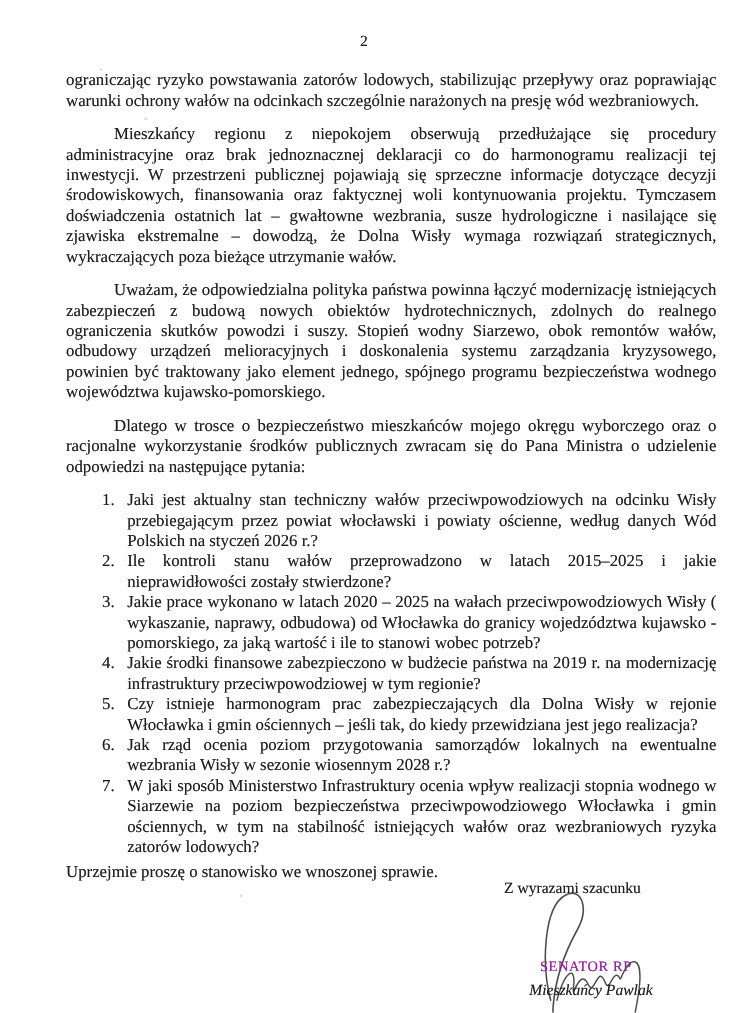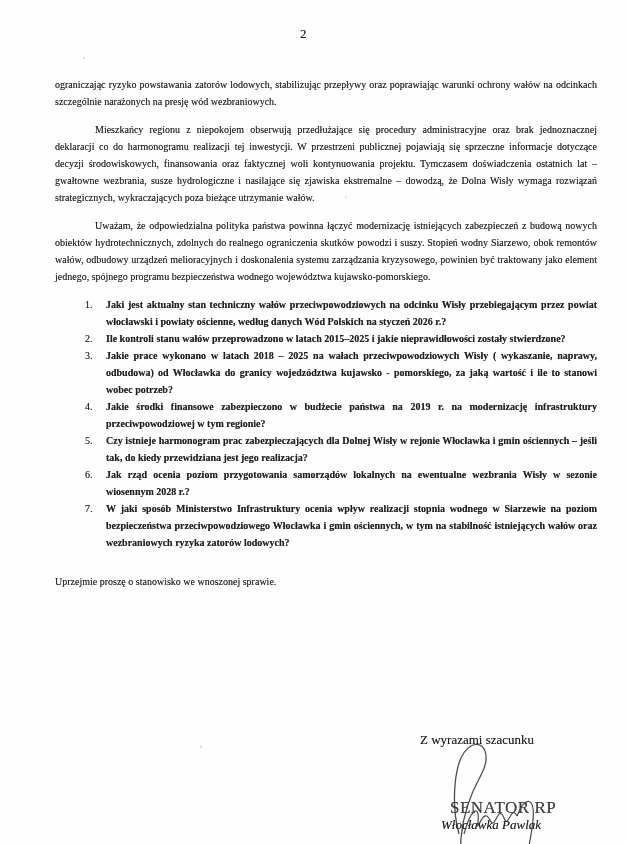--- a/index.html
+++ b/index.html
@@ -15,93 +15,94 @@
   }
   .page-number {
     position: absolute;
     top: 26px;
     left: 300px;
     font-size: 13px;
   }
   .content {
     position: absolute;
     left: 55px;
-    top: 76px;
+    top: 59px;
     width: 542px;
-    font-size: 10px;
+    font-size: 14px;
     line-height: 17px;
   }
   .para {
     margin: 0 0 11px 0;
     text-align: justify;
   }
   .para.indent { text-indent: 40px; }
   .questions { margin-left: 30px; }
   .q-row { display: flex; }
   .q-num { width: 21px; flex: none; }
-  .q-text { flex: 1; text-align: justify; font-weight: bold; }
-  .closing { margin-top: 22px; }
+  .q-text { flex: 1; text-align: justify; }
+  .closing { margin-top: 4px; }
   .sig-block {
     position: absolute;
     left: 408px;
     top: 732px;
     width: 160px;
     font-size: 13px;
   }
   .valediction { position: absolute; left: 12px; top: 0; white-space: nowrap; }
   .scrawl {
     position: absolute;
     left: 30px;
     top: 10px;
     width: 112px;
     height: 130px;
   }
   .signer-title {
     position: absolute; left: 42px; top: 66px;
-    font-size: 17px; letter-spacing: 0.5px; white-space: nowrap;
-    color: #404040;
+    font-size: 12px; letter-spacing: 0.5px; white-space: nowrap;
+    color: #a21caf;
   }
   .signer-name {
     position: absolute; left: 33px; top: 85px;
     font-style: italic; font-size: 13px; white-space: nowrap;
   }
   .speck { position: absolute; border-radius: 50%; background: rgba(60,60,60,0.18); }
 </style>
 </head>
 <body>
 
 <div class="page">
 
   <div class="page-number">2</div>
 
   <div class="content">
     <p class="para">ograniczając ryzyko powstawania zatorów lodowych, stabilizując przepływy oraz poprawiając warunki ochrony wałów na odcinkach szczególnie narażonych na presję wód wezbraniowych.</p>
     <p class="para indent">Mieszkańcy regionu z niepokojem obserwują przedłużające się procedury administracyjne oraz brak jednoznacznej deklaracji co do harmonogramu realizacji tej inwestycji. W przestrzeni publicznej pojawiają się sprzeczne informacje dotyczące decyzji środowiskowych, finansowania oraz faktycznej woli kontynuowania projektu. Tymczasem doświadczenia ostatnich lat – gwałtowne wezbrania, susze hydrologiczne i nasilające się zjawiska ekstremalne – dowodzą, że Dolna Wisły wymaga rozwiązań strategicznych, wykraczających poza bieżące utrzymanie wałów.</p>
     <p class="para indent">Uważam, że odpowiedzialna polityka państwa powinna łączyć modernizację istniejących zabezpieczeń z budową nowych obiektów hydrotechnicznych, zdolnych do realnego ograniczenia skutków powodzi i suszy. Stopień wodny Siarzewo, obok remontów wałów, odbudowy urządzeń melioracyjnych i doskonalenia systemu zarządzania kryzysowego, powinien być traktowany jako element jednego, spójnego programu bezpieczeństwa wodnego województwa kujawsko-pomorskiego.</p>
+    <p class="para indent">Dlatego w trosce o bezpieczeństwo mieszkańców mojego okręgu wyborczego oraz o racjonalne wykorzystanie środków publicznych zwracam się do Pana Ministra o udzielenie odpowiedzi na następujące pytania:</p>
 
     <div class="questions">
       <div class="q-row">
         <span class="q-num">1.</span>
         <span class="q-text">Jaki jest aktualny stan techniczny wałów przeciwpowodziowych na odcinku Wisły przebiegającym przez powiat włocławski i powiaty ościenne, według danych Wód Polskich na styczeń 2026 r.?</span>
       </div>
       <div class="q-row">
         <span class="q-num">2.</span>
         <span class="q-text">Ile kontroli stanu wałów przeprowadzono w latach 2015–2025 i jakie nieprawidłowości zostały stwierdzone?</span>
       </div>
       <div class="q-row">
         <span class="q-num">3.</span>
-        <span class="q-text">Jakie prace wykonano w latach 2018 – 2025 na wałach przeciwpowodziowych Wisły ( wykaszanie, naprawy, odbudowa) od Włocławka do granicy wojedzództwa kujawsko - pomorskiego, za jaką wartość i ile to stanowi wobec potrzeb?</span>
+        <span class="q-text">Jakie prace wykonano w latach 2020 – 2025 na wałach przeciwpowodziowych Wisły ( wykaszanie, naprawy, odbudowa) od Włocławka do granicy wojedzództwa kujawsko - pomorskiego, za jaką wartość i ile to stanowi wobec potrzeb?</span>
       </div>
       <div class="q-row">
         <span class="q-num">4.</span>
         <span class="q-text">Jakie środki finansowe zabezpieczono w budżecie państwa na 2019 r. na modernizację infrastruktury przeciwpowodziowej w tym regionie?</span>
       </div>
       <div class="q-row">
         <span class="q-num">5.</span>
-        <span class="q-text">Czy istnieje harmonogram prac zabezpieczających dla Dolnej Wisły w rejonie Włocławka i gmin ościennych – jeśli tak, do kiedy przewidziana jest jego realizacja?</span>
+        <span class="q-text">Czy istnieje harmonogram prac zabezpieczających dla Dolna Wisły w rejonie Włocławka i gmin ościennych – jeśli tak, do kiedy przewidziana jest jego realizacja?</span>
       </div>
       <div class="q-row">
         <span class="q-num">6.</span>
         <span class="q-text">Jak rząd ocenia poziom przygotowania samorządów lokalnych na ewentualne wezbrania Wisły w sezonie wiosennym 2028 r.?</span>
       </div>
       <div class="q-row">
         <span class="q-num">7.</span>
         <span class="q-text">W jaki sposób Ministerstwo Infrastruktury ocenia wpływ realizacji stopnia wodnego w Siarzewie na poziom bezpieczeństwa przeciwpowodziowego Włocławka i gmin ościennych, w tym na stabilność istniejących wałów oraz wezbraniowych ryzyka zatorów lodowych?</span>
       </div>
     </div>
@@ -110,21 +111,21 @@
   </div>
 
   <div class="sig-block">
     <div class="valediction">Z wyrazami szacunku</div>
     <svg class="scrawl" viewBox="0 0 112 130" fill="none" xmlns="http://www.w3.org/2000/svg">
       <path d="M 21 92 C 13 62, 15 14, 33 4 C 47 -3, 53 15, 43 33 C 33 51, 25 72, 23 96 C 22 110, 25 118, 29 112" stroke="#2c2c2c" stroke-width="1.3" opacity="0.85"></path>
       <path d="M 26 92 C 33 66, 42 62, 40 80 C 38 95, 45 63, 52 78 C 57 90, 60 61, 66 76 C 70 88, 73 62, 79 74" stroke="#2c2c2c" stroke-width="1.2" opacity="0.85"></path>
       <path d="M 79 74 C 88 52, 97 56, 95 78 C 93 100, 88 108, 91 122 C 94 134, 102 134, 99 146 C 96 158, 84 162, 78 156" stroke="#2c2c2c" stroke-width="1.2" opacity="0.85"></path>
     </svg>
     <div class="signer-title">SENATOR RP</div>
-    <div class="signer-name">Włocławka Pawlak</div>
+    <div class="signer-name">Mieszkańcy Pawlak</div>
   </div>
 
   <div class="speck" style="left:120px; top:98px; width:3px; height:2px;"></div>
   <div class="speck" style="left:83px; top:57px; width:2px; height:2px;"></div>
   <div class="speck" style="left:345px; top:196px; width:2px; height:2px;"></div>
   <div class="speck" style="left:200px; top:745px; width:2px; height:3px;"></div>
 
 </div>
 
 </body></html>

